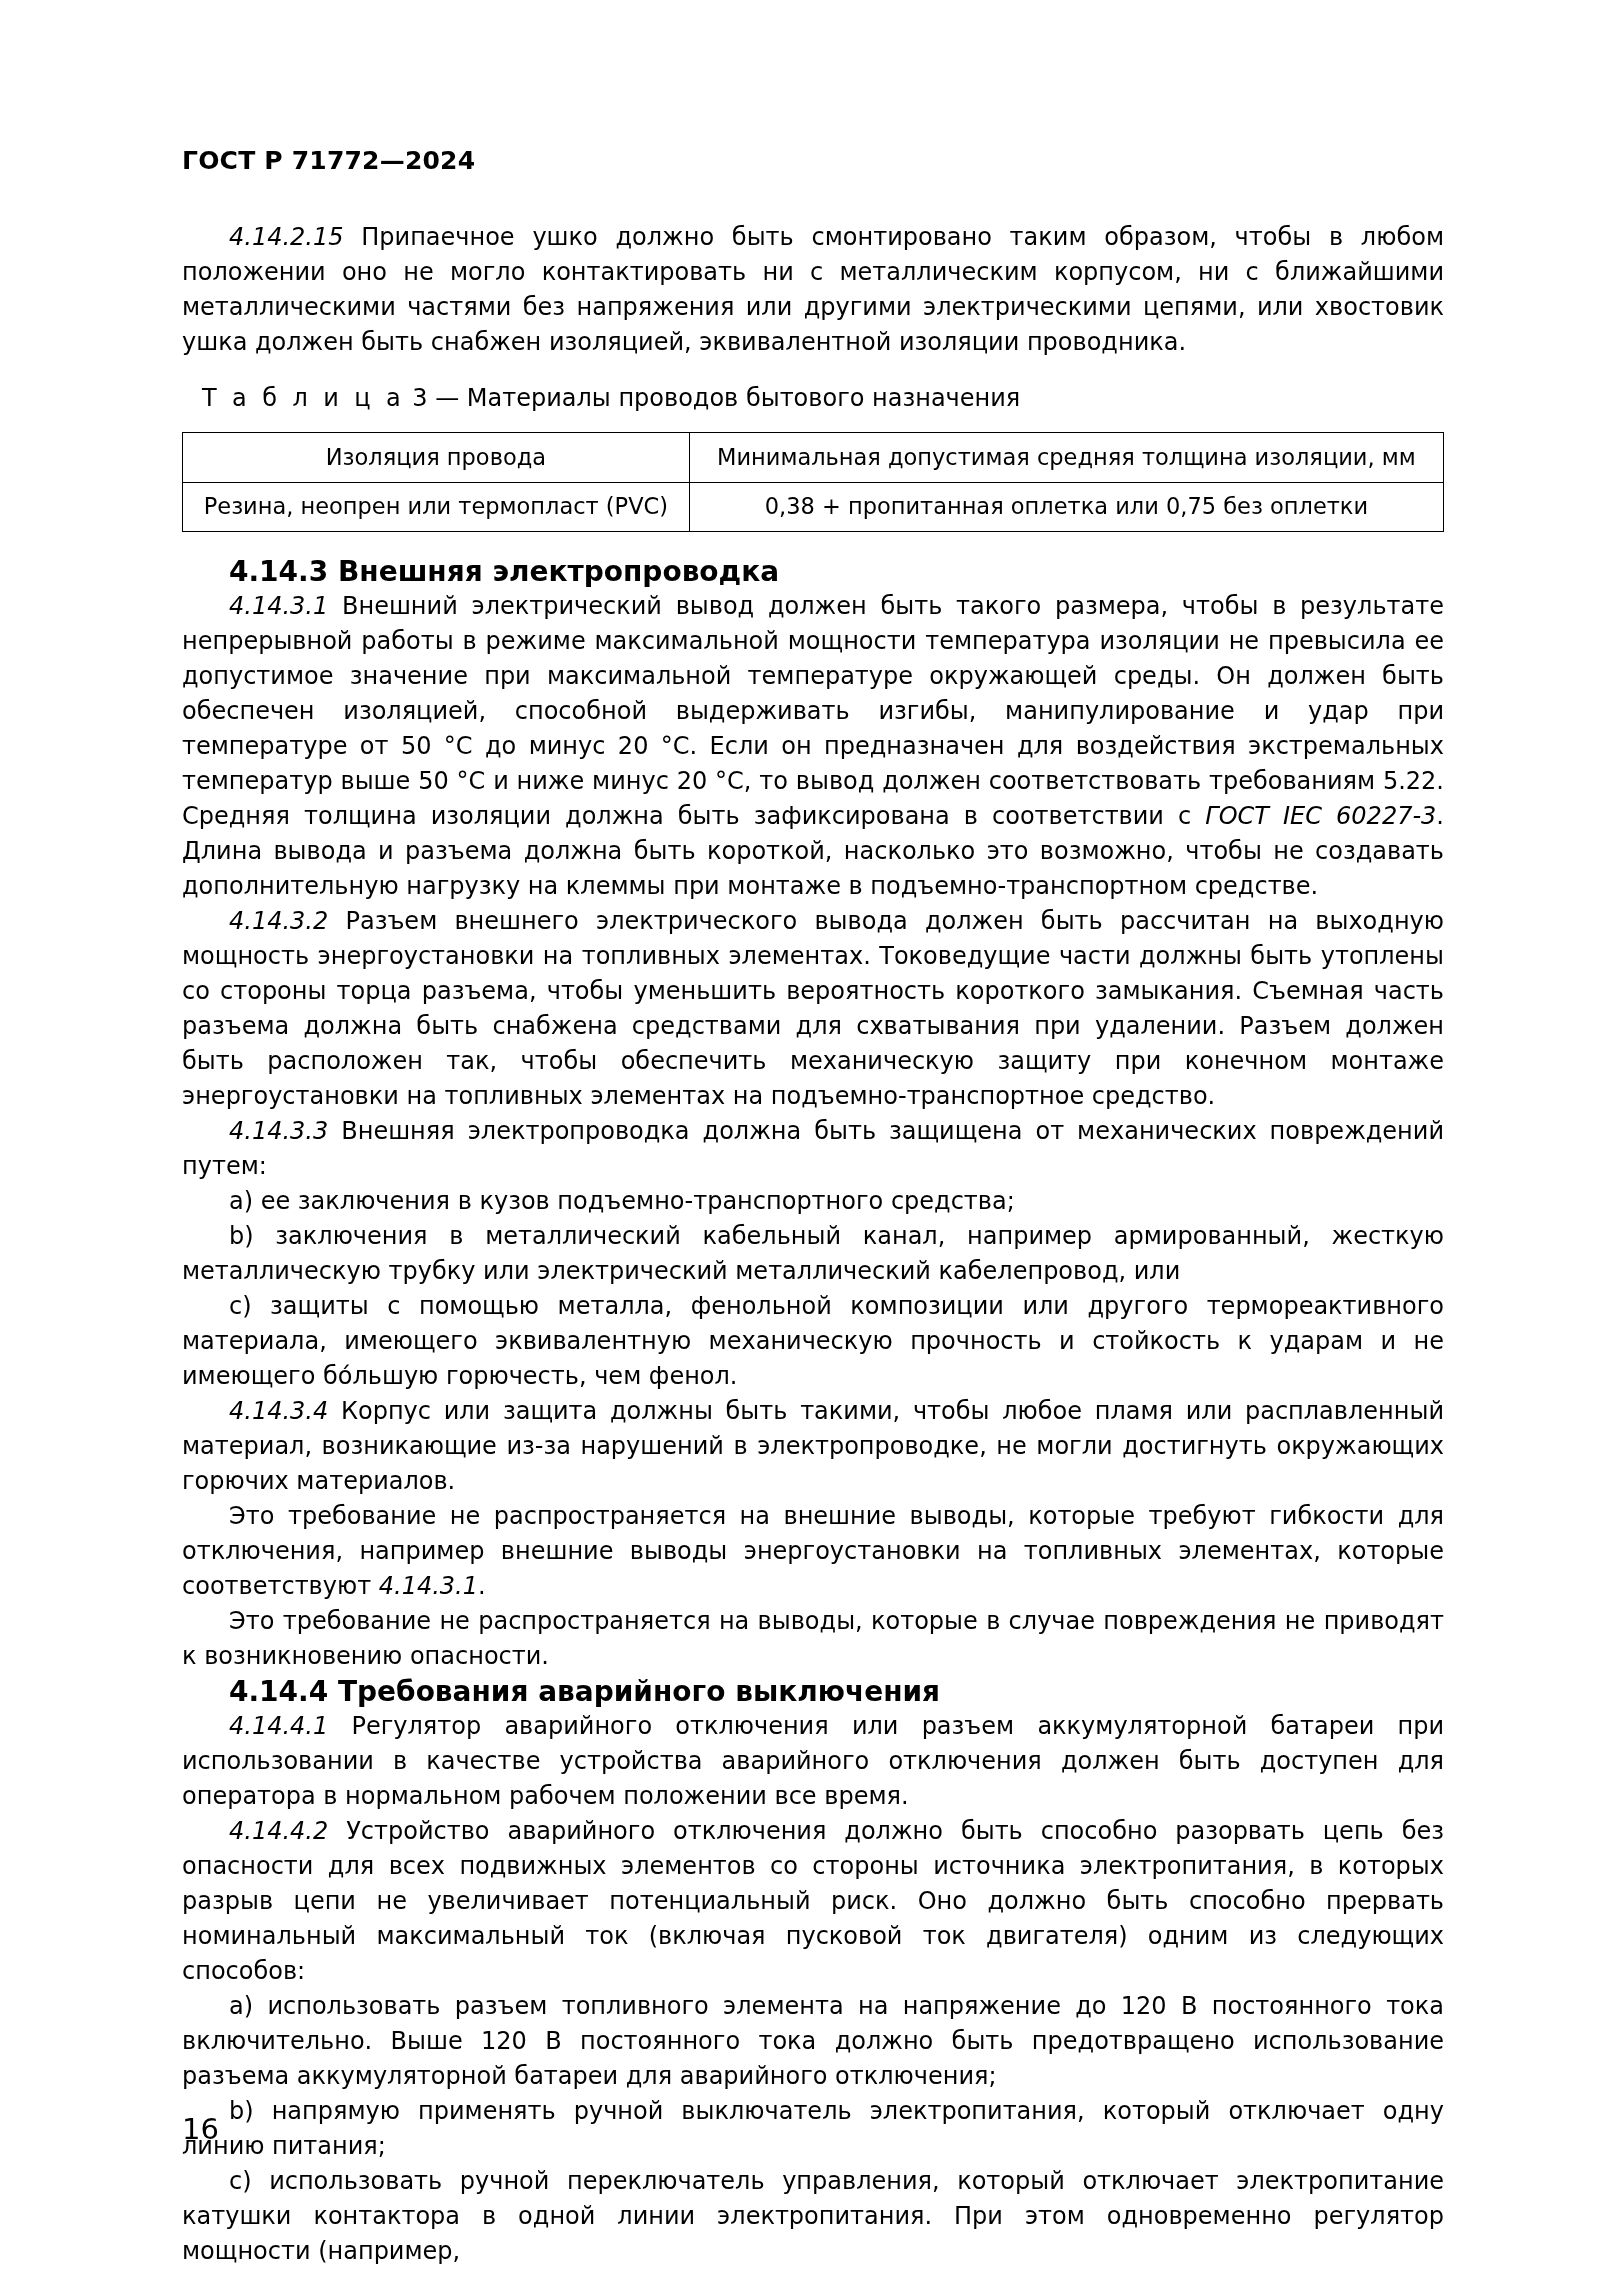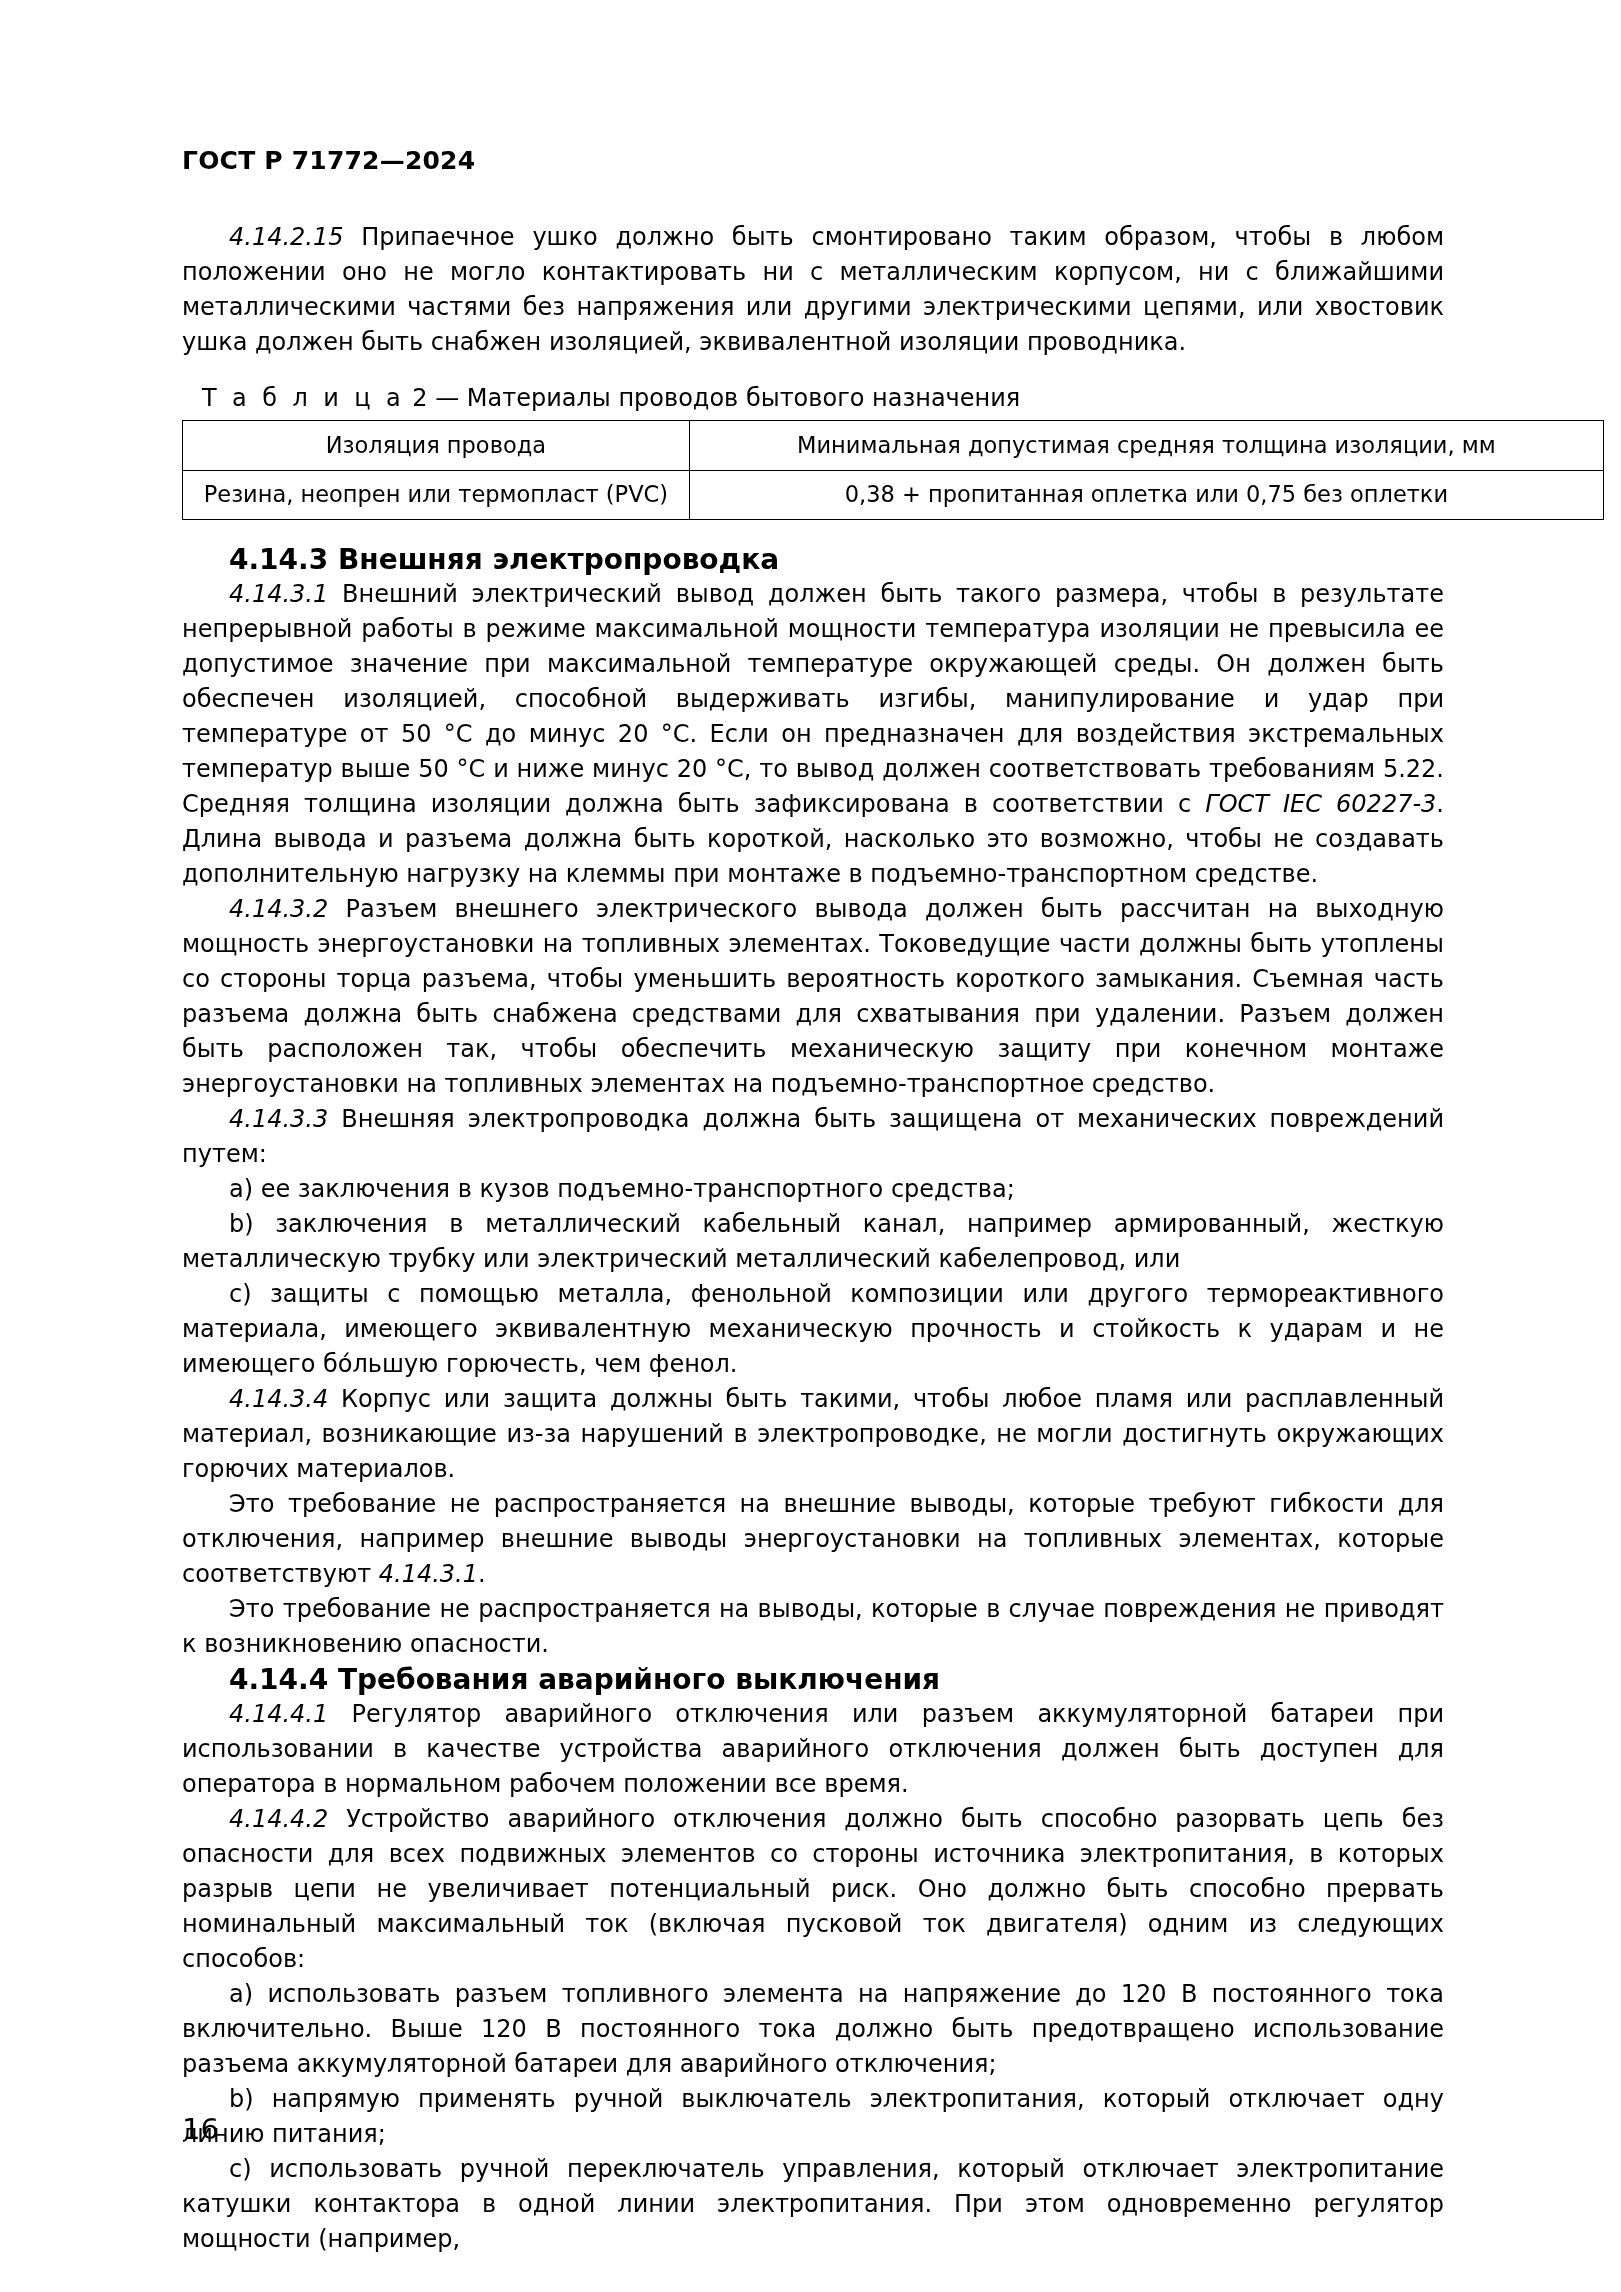--- a/index.html
+++ b/index.html
@@ -71,22 +71,22 @@
     line-height: 35px;
     margin: 0;
     padding: 0;
   }
   .sp {
     letter-spacing: 3.9px;
     margin-left: 20px;
   }
   table.t1 {
     border-collapse: collapse;
-    width: 1422px;
-    margin-top: 4px;
+    width: 1262px;
+    margin-top: 16px;
     table-layout: fixed;
     padding-left: 8px;
   }
   table.t1 td {
     border: 1.5px solid #000;
     font-size: 22.5px;
     line-height: 29px;
     text-align: center;
     padding: 9.8px 5.9px;
     vertical-align: middle;
@@ -108,21 +108,21 @@
   <div class="content">
 
     <div class="header">ГОСТ Р 71772—2024</div>
 
     <div class="body-block">
 
       <p class="ind"><span class="num">4.14.2.15</span><span> Припаечное ушко должно быть смонтировано таким образом, чтобы в любом положении оно не могло контактировать ни с металлическим корпусом, ни с ближайшими металлическими частями без напряжения или другими электрическими цепями, или хвостовик ушка должен быть снабжен изоляцией, эквивалентной изоляции проводника.</span></p>
 
       <div class="gap-m"></div>
 
-      <p class="table-caption"><span class="sp">Т а б л и ц а</span><span>  2 — Материалы проводов бытового назначения</span></p>
+      <p class="table-caption"><span class="sp">Т а б л и ц а</span><span>  3 — Материалы проводов бытового назначения</span></p>
 
       <table class="t1">
         <tbody>
           <tr>
             <td class="c1">Изоляция провода</td>
             <td>Минимальная допустимая средняя толщина изоляции, мм</td>
           </tr>
           <tr>
             <td class="c1">Резина, неопрен или термопласт (PVC)</td>
             <td>0,38 + пропитанная оплетка или 0,75 без оплетки</td>

